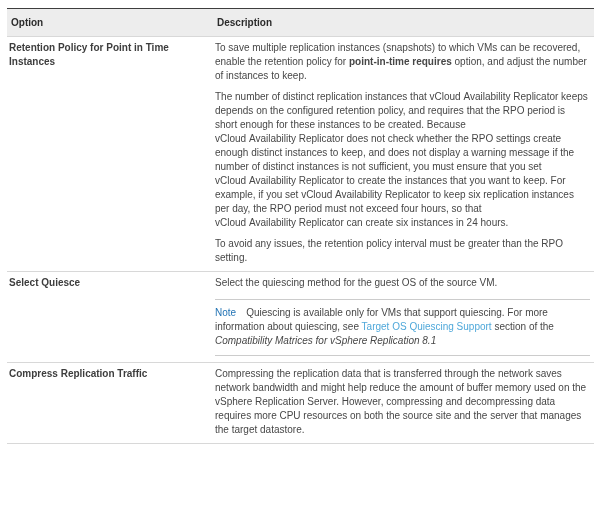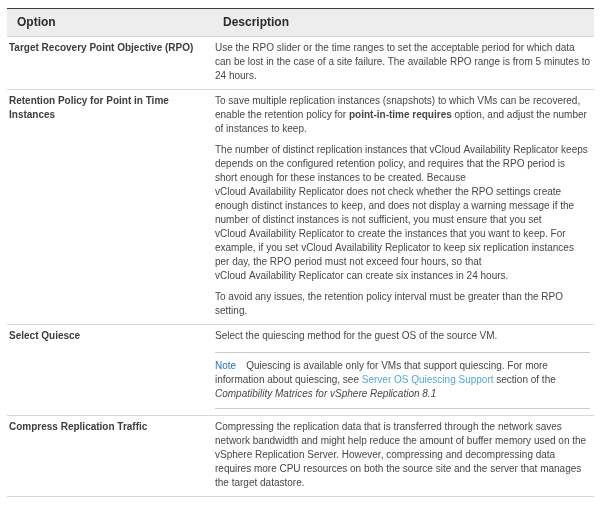--- a/index.html
+++ b/index.html
@@ -19,25 +19,25 @@
     width: 587px;
     table-layout: fixed;
     border-collapse: collapse;
     border-top: 1px solid var(--table-top-border, #3e3e3e);
   }
   col.c-option { width: 206px; }
   col.c-desc   { width: 381px; }
   th {
     background: var(--header-bg, #ededed);
     text-align: left;
-    font-size: 12px;
+    font-size: 10px;
     line-height: 13px;
     font-weight: bold;
     color: var(--header-text, #2b2b2b);
-    padding: 7px 8px 7px 10px;
+    padding: 7px 8px 7px 4px;
     border-bottom: 1px solid var(--row-border, #d8d8d8);
   }
   td {
     vertical-align: top;
     font-size: 10px;
     line-height: 14px;
     color: var(--body-text, #474747);
     padding: 4px 4px 6px 2px;
     border-bottom: 1px solid var(--row-border, #d8d8d8);
   }
@@ -77,43 +77,37 @@
       <col class="c-desc">
     </colgroup>
     <thead>
       <tr>
         <th>Option</th>
         <th>Description</th>
       </tr>
     </thead>
     <tbody>
 
-      <tr>
-        <td class="opt">Target Recovery Point Objective (RPO)</td>
-        <td class="desc">
-          <p>Use the RPO slider or the time ranges to set the acceptable period for which data can be lost in the case of a site failure. The available RPO range is from 5 minutes to 24 hours.</p>
-        </td>
-      </tr>
 
       <tr>
         <td class="opt">Retention Policy for Point in Time Instances</td>
         <td class="desc">
           <p><span>To save multiple replication instances (snapshots) to which VMs can be recovered, enable the retention policy for </span><span class="bold">point-in-time requires</span><span> option, and adjust the number of instances to keep.</span></p>
           <p>The number of distinct replication instances that vCloud&nbsp;Availability&nbsp;Replicator keeps depends on the configured retention policy, and requires that the RPO period is short enough for these instances to be created. Because vCloud&nbsp;Availability&nbsp;Replicator does not check whether the RPO settings create enough distinct instances to keep, and does not display a warning message if the number of distinct instances is not sufficient, you must ensure that you set vCloud&nbsp;Availability&nbsp;Replicator to create the instances that you want to keep. For example, if you set vCloud&nbsp;Availability&nbsp;Replicator to keep six replication instances per day, the RPO period must not exceed four hours, so that vCloud&nbsp;Availability&nbsp;Replicator can create six instances in 24 hours.</p>
           <p>To avoid any issues, the retention policy interval must be greater than the RPO setting.</p>
         </td>
       </tr>
 
 
       <tr>
         <td class="opt">Select Quiesce</td>
         <td class="desc">
           <p>Select the quiescing method for the guest OS of the source VM.</p>
           <div class="note-box">
-            <span class="note-label">Note</span><span>Quiescing is available only for VMs that support quiescing. For more information about quiescing, see </span><a class="doc-link" href="#">Server OS Quiescing Support</a><span> section of the </span><span class="italic">Compatibility Matrices for vSphere Replication 8.1</span>
+            <span class="note-label">Note</span><span>Quiescing is available only for VMs that support quiescing. For more information about quiescing, see </span><a class="doc-link" href="#">Target OS Quiescing Support</a><span> section of the </span><span class="italic">Compatibility Matrices for vSphere Replication 8.1</span>
           </div>
         </td>
       </tr>
 
       <tr>
         <td class="opt">Compress Replication Traffic</td>
         <td class="desc">
           <p>Compressing the replication data that is transferred through the network saves network bandwidth and might help reduce the amount of buffer memory used on the vSphere Replication Server. However, compressing and decompressing data requires more CPU resources on both the source site and the server that manages the target datastore.</p>
         </td>
       </tr>

